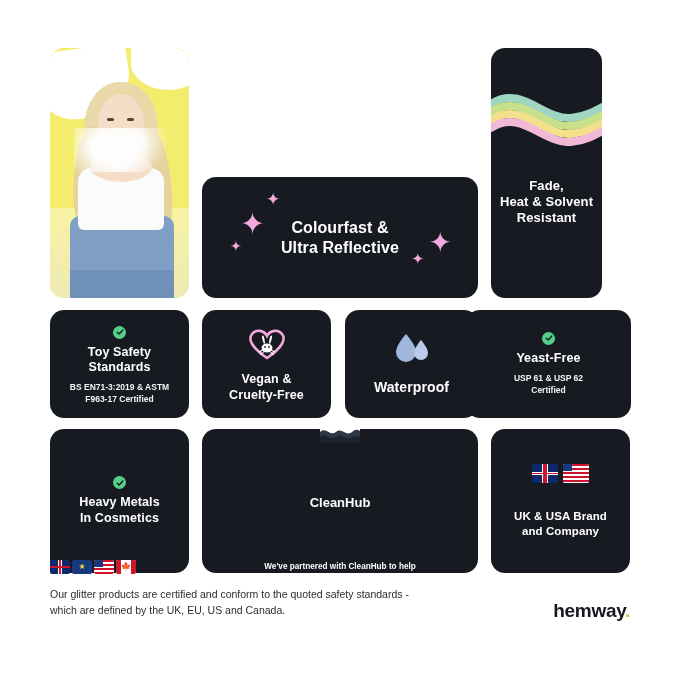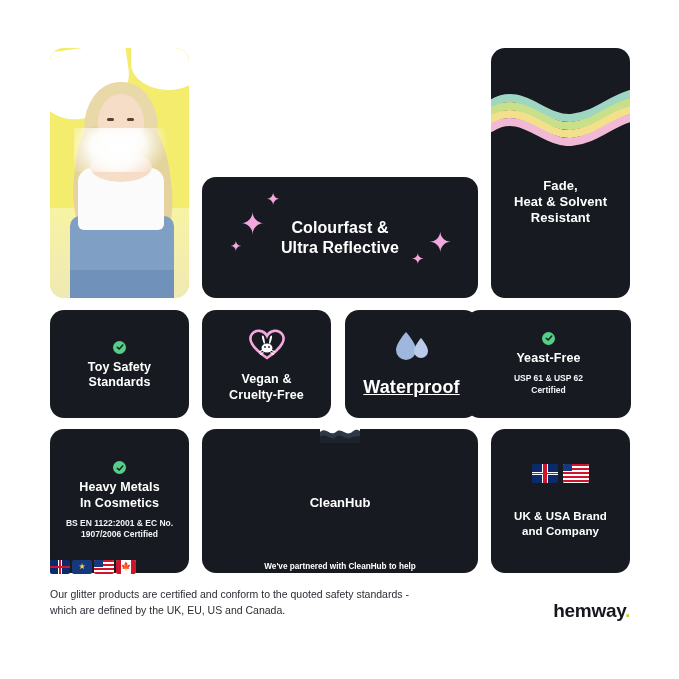--- a/index.html
+++ b/index.html
@@ -175,21 +175,21 @@
   .spark {
     position: absolute;
     color: #f2a8dc;
     line-height: 1;
     user-select: none;
   }
 
   .fade-card {
     left: 491px;
     top: 48px;
-    width: 139px;
+    width: 111px;
     height: 250px;
   }
   .wave-wrap {
     position: absolute;
     left: 0; top: 42px; width: 139px; height: 56px;
     overflow: hidden;
   }
 
   
   .r2 { top: 310px; height: 108px; }
@@ -362,20 +362,24 @@
     <div class="card-body" style="top:3px;bottom:0;border-radius:18px;">
       <div class="check">
         <svg width="8" height="8" viewBox="0 0 10 10">
             <path d="M1.5 5.2 L4 7.6 L8.5 2.6" stroke="#171a21" stroke-width="1.8" fill="none" stroke-linecap="round" stroke-linejoin="round"></path>
           </svg>
       </div>
       <div class="card-title" style="font-size:12.5px;">
         <div>Toy Safety</div>
         <div>Standards</div>
       </div>
+      <div class="card-sub">
+        <div>BS EN71-3:2019 &amp; ASTM</div>
+        <div>F963-17 Certified</div>
+      </div>
     </div>
   </div>
 
   <div class="card r2 vegan-card">
     <div class="card-body" style="top:0;bottom:0;">
       <div style="margin-bottom:7px;">
         <svg width="44" height="36" viewBox="0 0 44 36">
           <path d="M22 33 C6 22 3 14 7 9 C11 4 19 5 22 11 C25 5 33 4 37 9 C41 14 38 22 22 33 Z" fill="none" stroke="#f2a8dc" stroke-width="2.6"></path>
           <ellipse cx="22" cy="23" rx="5.5" ry="4.5" fill="#ffffff"></ellipse>
           <path d="M19 19 C17 14 16.5 11 17.5 10.5 C18.6 10 19.6 13 20 18" fill="#ffffff"></path>
@@ -393,21 +397,21 @@
   </div>
 
   <div class="card r2 water-card">
     <div class="card-body" style="top:0;bottom:0;">
       <div style="margin-bottom:9px;">
         <svg width="44" height="34" viewBox="0 0 44 34">
           <path d="M16 2 C16 2 6 13 6 20 a10 10 0 0 0 20 0 C26 13 16 2 16 2 Z" fill="#9fb6dd"></path>
           <path d="M31 8 C31 8 24 16 24 21 a7 7 0 0 0 14 0 C38 16 31 8 31 8 Z" fill="#b9cbe8"></path>
         </svg>
       </div>
-      <div class="card-title" style="font-size:18px;text-decoration:underline;">
+      <div class="card-title" style="font-size:14px;">
         <div>Waterproof</div>
       </div>
     </div>
   </div>
 
   <div class="card r2 yeast-card">
     <div class="card-body" style="top:0;bottom:0;">
       <div class="check">
         <svg width="8" height="8" viewBox="0 0 10 10">
             <path d="M1.5 5.2 L4 7.6 L8.5 2.6" stroke="#171a21" stroke-width="1.8" fill="none" stroke-linecap="round" stroke-linejoin="round"></path>
@@ -426,24 +430,20 @@
   <div class="card r3 heavy-card">
     <div class="card-body" style="top:0;bottom:0;">
       <div class="check">
         <svg width="8" height="8" viewBox="0 0 10 10">
             <path d="M1.5 5.2 L4 7.6 L8.5 2.6" stroke="#171a21" stroke-width="1.8" fill="none" stroke-linecap="round" stroke-linejoin="round"></path>
           </svg>
       </div>
       <div class="card-title" style="font-size:12.5px;">
         <div>Heavy Metals</div>
         <div>In Cosmetics</div>
-      </div>
-      <div class="card-sub">
-        <div>BS EN 1122:2001 &amp; EC No.</div>
-        <div>1907/2006 Certified</div>
       </div>
     </div>
   </div>
 
   <div class="card r3 clean-card">
     <div class="card-body" style="top:0;bottom:0;gap:43px;">
       <div>
         <svg width="40" height="26" viewBox="0 0 40 26">
           <rect x="0" y="0" width="40" height="26" rx="4" fill="#ffffff"></rect>
           <path d="M0 15 C6 9 10 20 16 15 C22 10 26 20 32 15 C36 11.5 38 13 40 14 L40 26 L0 26 Z" fill="#2e3744"></path>

